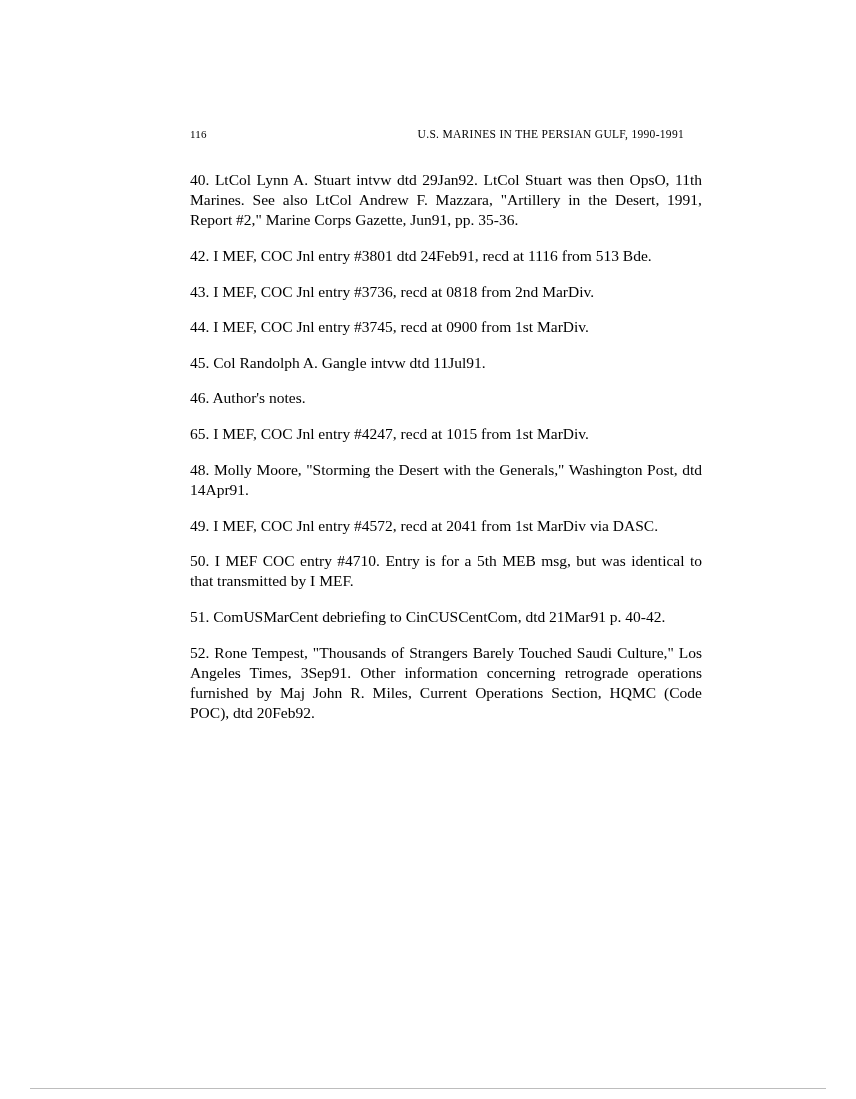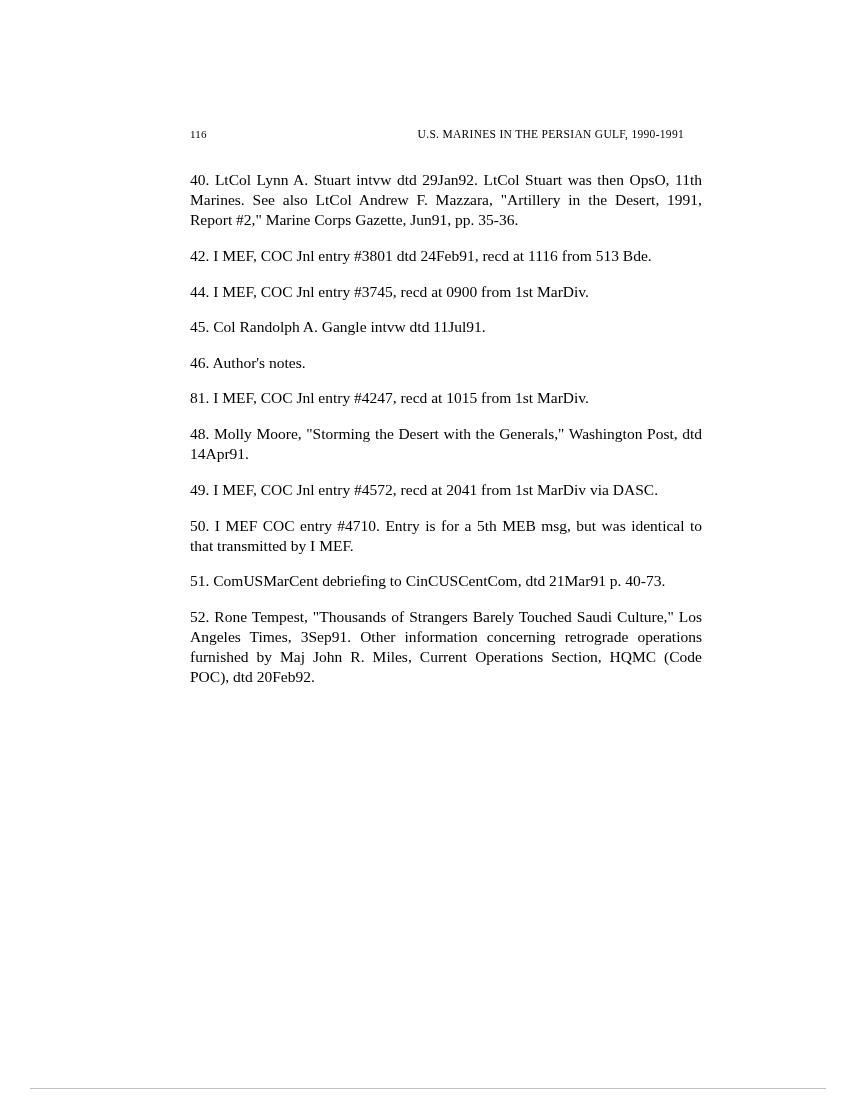--- a/index.html
+++ b/index.html
@@ -77,26 +77,27 @@
   <div class="content">
 
     <div class="header-row">
       <span class="folio">116</span>
       <span class="running-head">U.S. MARINES IN THE PERSIAN GULF, 1990-1991</span>
     </div>
 
     <div id="notes-container">
         <p class="note" id="note-40"><span>40.  LtCol Lynn A. Stuart intvw dtd 29Jan92.  LtCol Stuart was then OpsO, 11th Marines.  See also LtCol Andrew F. Mazzara, "Artillery in the Desert, 1991, Report #2," </span><span class="it">Marine Corps Gazette</span><span>, Jun91, pp. 35-36.</span></p>
         <p class="note" id="note-42"><span>42.  I MEF, COC Jnl entry #3801 dtd 24Feb91, recd at 1116 from 513 Bde.</span></p>
+        <p class="note" id="note-43"><span>43.  I MEF, COC Jnl entry #3736, recd at 0818 from 2nd MarDiv.</span></p>
         <p class="note" id="note-44"><span>44.  I MEF, COC Jnl entry #3745, recd at 0900 from 1st MarDiv.</span></p>
         <p class="note" id="note-45"><span>45.  Col Randolph A. Gangle intvw dtd 11Jul91.</span></p>
         <p class="note" id="note-46"><span>46.  Author's notes.</span></p>
-        <p class="note" id="note-47"><span>81.  I MEF, COC Jnl entry #4247, recd at 1015 from 1st MarDiv.</span></p>
+        <p class="note" id="note-47"><span>65.  I MEF, COC Jnl entry #4247, recd at 1015 from 1st MarDiv.</span></p>
         <p class="note" id="note-48"><span>48.  Molly Moore, "Storming the Desert with the Generals," </span><span class="it">Washington Post</span><span>, dtd 14Apr91.</span></p>
         <p class="note" id="note-49"><span>49.  I MEF, COC Jnl entry #4572, recd at 2041 from 1st MarDiv via DASC.</span></p>
         <p class="note" id="note-50"><span>50.  I MEF COC entry #4710. Entry is for a 5th MEB msg, but was identical to that transmitted by I MEF.</span></p>
-        <p class="note" id="note-51"><span>51.  ComUSMarCent debriefing to CinCUSCentCom, dtd 21Mar91 p. 40-73.</span></p>
+        <p class="note" id="note-51"><span>51.  ComUSMarCent debriefing to CinCUSCentCom, dtd 21Mar91 p. 40-42.</span></p>
         <p class="note" id="note-52"><span>52.  Rone Tempest, "Thousands of Strangers Barely Touched Saudi Culture," </span><span class="it">Los Angeles Times</span><span>, 3Sep91.  Other information concerning retrograde operations furnished by Maj John R. Miles, Current Operations Section, HQMC (Code POC), dtd 20Feb92.</span></p>
       </div>
 
   </div>
   <div class="bottom-rule"></div>
 </div>
 
 </body></html>

